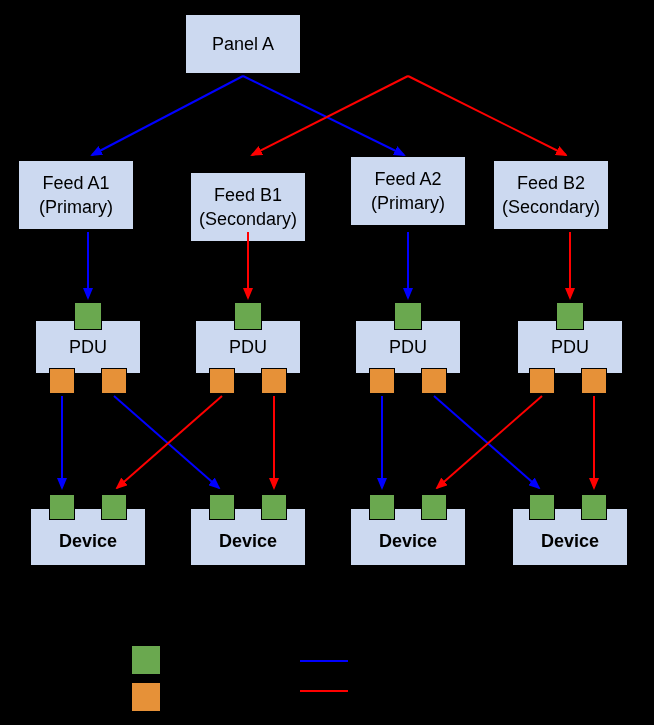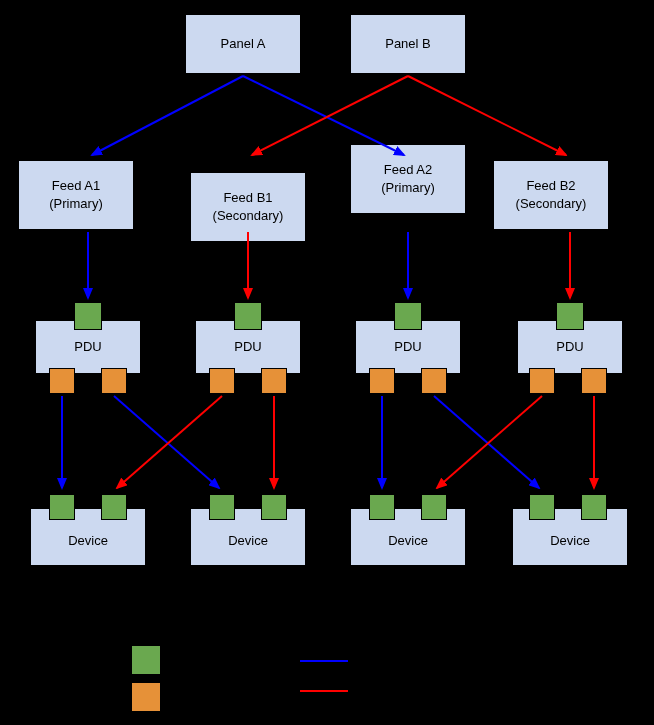--- a/index.html
+++ b/index.html
@@ -14,24 +14,24 @@
   .box {
     position: absolute;
     background: var(--c-box-fill, #ccd9f0);
     border: 1px solid var(--c-box-border, #000);
     box-sizing: border-box;
     display: flex;
     align-items: center;
     justify-content: center;
     text-align: center;
     color: var(--c-text, #000);
-    font-size: 13px;
+    font-size: 18px;
     line-height: 1.35;
   }
-  .box.device { padding-top: 8px; }
+  .box.device { padding-top: 8px; font-weight: bold; }
   .port {
     position: absolute;
     box-sizing: border-box;
     border: 1px solid #000;
     z-index: 3;
   }
   .port-in  { background: var(--c-input-port,  #6aa84f); }
   .port-out { background: var(--c-output-port, #e69138); }
   svg.edges {
     position: absolute;
@@ -87,37 +87,34 @@
     <line class="edge edge-red" x1="542" y1="396" x2="437" y2="488" marker-end="url(#mred)"></line>
     <line class="edge edge-red" x1="594" y1="396" x2="594" y2="488" marker-end="url(#mred)"></line>
 
     <line class="edge edge-blue" x1="300" y1="661" x2="348" y2="661"></line>
     <line class="edge edge-red" x1="300" y1="691" x2="348" y2="691"></line>
   </svg>
 
   <div class="box" style="left:185px;top:14px;width:116px;height:60px">
     <span>Panel A</span>
   </div>
-  <div class="box" style="left:350px;top:14px;width:116px;height:60px">
-    <span>Panel B</span>
-  </div>
 
   <div class="box" style="left:18px;top:160px;width:116px;height:70px">
     <div>
       <div>Feed A1</div>
       <div>(Primary)</div>
     </div>
   </div>
   <div class="box" style="left:190px;top:172px;width:116px;height:70px">
     <div>
       <div>Feed B1</div>
       <div>(Secondary)</div>
     </div>
   </div>
-  <div class="box" style="left:350px;top:144px;width:116px;height:70px">
+  <div class="box" style="left:350px;top:156px;width:116px;height:70px">
     <div>
       <div>Feed A2</div>
       <div>(Primary)</div>
     </div>
   </div>
   <div class="box" style="left:493px;top:160px;width:116px;height:70px">
     <div>
       <div>Feed B2</div>
       <div>(Secondary)</div>
     </div>

